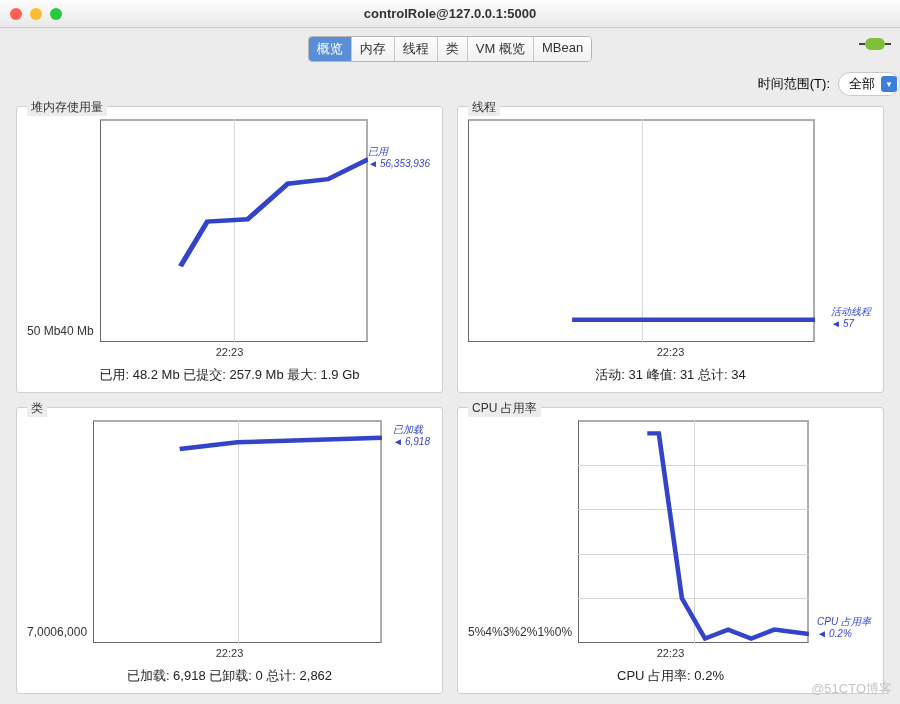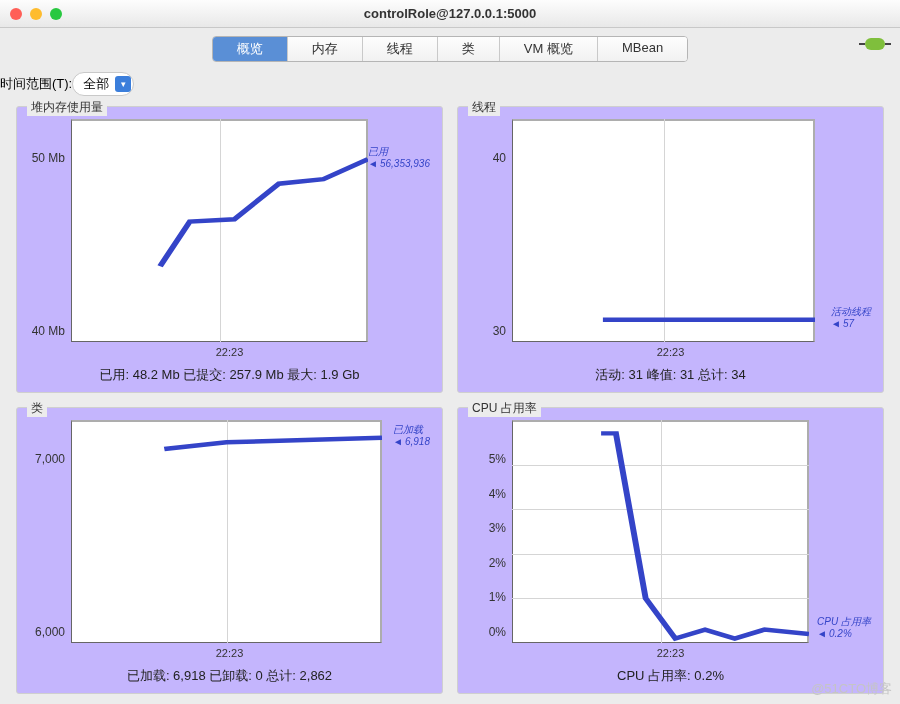--- a/index.html
+++ b/index.html
@@ -5,37 +5,37 @@
 * { box-sizing: border-box; margin: 0; padding: 0; }
 body { font-family: -apple-system, "Helvetica Neue", Arial, sans-serif; font-size: 12px; background: #ececec; width: 900px; height: 704px; overflow: hidden; }
 .titlebar { height: 28px; display: flex; align-items: center; padding: 0 10px; background: linear-gradient(#fdfdfd, #e8e8e8); border-bottom: 1px solid #c8c8c8; position: relative; }
 .traffic { display: flex; gap: 8px; }
 .tl { width: 12px; height: 12px; border-radius: 50%; }
 .tl.r { background: #ff5f57; } .tl.y { background: #febc2e; } .tl.g { background: #28c840; }
 .title { position: absolute; left: 0; right: 0; text-align: center; font-weight: 600; font-size: 13px; color: #333; pointer-events: none; }
 
 .tabbar { display: flex; align-items: center; justify-content: center; padding: 8px 10px 4px; position: relative; }
 .segmented { display: flex; border: 1px solid #b5b5b5; border-radius: 4px; overflow: hidden; background: #fff; }
-.seg { padding: 3px 24px; font-size: 13px; color: #333; border-right: 1px solid #c9c9c9; cursor: pointer; background: linear-gradient(#fdfdfd,#f1f1f1); }
+.seg { padding: 3px 8px; font-size: 13px; color: #333; border-right: 1px solid #c9c9c9; cursor: pointer; background: linear-gradient(#fdfdfd,#f1f1f1); }
 .seg:last-child { border-right: none; }
 .seg.active { background: #5a8fd6; color: #fff; }
 .reconnect { position: absolute; right: 12px; top: 8px; width: 26px; height: 16px; display: flex; align-items: center; justify-content: center; }
 .plug { width: 20px; height: 12px; background: #7fbf3c; border-radius: 6px; position: relative; }
 .plug::before, .plug::after { content: ""; position: absolute; background: #444; height: 2px; width: 6px; top: 5px; }
 .plug::before { left: -6px; } .plug::after { right: -6px; }
 
-.rangebar { display: flex; align-items: center; justify-content: flex-start; padding: 6px 0 10px; font-size: 13px; }
+.rangebar { display: flex; align-items: center; justify-content: flex-end; gap: 8px; padding: 6px 0 10px; font-size: 13px; }
 .select { display: inline-flex; align-items: center; border: 1px solid #c9c9c9; border-radius: 12px; background: #fff; padding: 2px 2px 2px 10px; font-size: 13px; }
 .select .caret { width: 16px; height: 16px; background: #3b7edb; border-radius: 3px; margin-left: 6px; display: flex; align-items: center; justify-content: center; color: #fff; font-size: 9px; }
 
 .panels { display: grid; grid-template-columns: 1fr 1fr; grid-template-rows: 1fr 1fr; gap: 14px; padding: 0 16px 14px; height: 602px; }
-.panel { border: 1px solid #cfcfcf; border-radius: 3px; background: #c4b5fd; position: relative; padding: 12px 10px 8px; display: flex; flex-direction: column; }
+.panel { border: 1px solid #cfcfcf; border-radius: 3px; background: #ffffff; position: relative; padding: 12px 10px 8px; display: flex; flex-direction: column; }
 .panel-title { position: absolute; top: -8px; left: 10px; background: #ececec; padding: 0 4px; font-size: 12px; color: #333; }
 .chart-wrap { flex: 1; display: flex; }
-.yaxis { display: flex; flex-direction: column; justify-content: space-between; align-items: flex-end; padding: 4px 6px 4px 0; font-size: 12px; color: #333; min-width: 44px; margin-top: 28px; }
+.yaxis { display: flex; flex-direction: row; justify-content: space-between; align-items: flex-end; padding: 4px 6px 4px 0; font-size: 12px; color: #333; min-width: 44px; margin-top: 28px; }
 .plot { flex: 1; position: relative; font-style: italic; }
 .plot-bg { position: absolute; inset: 0; background: #fff; border-top: 2px solid #adadad; border-right: 2px solid #adadad; border-bottom: 1px solid #666; border-left: 1px solid #666; }
 .grid-v { position: absolute; top: 0; bottom: 0; width: 1px; background: #d5d5d5; }
 .grid-h { position: absolute; left: 0; right: 0; height: 1px; background: #d5d5d5; }
 svg.line { position: absolute; inset: 0; width: 100%; height: 100%; }
 svg.line path { fill: none; stroke: #3444c8; stroke-width: 2; }
 .legend { position: absolute; font-size: 10px; color: #3444c8; line-height: 1.2; }
 .legend .arrow { color: #3444c8; margin-right: 2px; }
 .xaxis { text-align: center; font-size: 11px; color: #333; padding: 4px 0 6px; }
 .status { text-align: center; font-size: 13px; color: #222; padding-top: 2px; }
@@ -97,24 +97,20 @@
       </div>
       <div style="width:64px"></div>
     </div>
     <div class="xaxis">22:23</div>
     <div class="status">已用: 48.2 Mb    已提交: 257.9 Mb    最大: 1.9 Gb</div>
   </div>
 
   <div class="panel">
     <div class="panel-title">线程</div>
     <div class="chart-wrap">
-      <div class="yaxis">
-        <span>40</span>
-        <span>30</span>
-      </div>
       <div class="plot">
         <div class="plot-bg"></div>
         <div class="grid-v" style="left:50%"></div>
         <svg class="line" viewBox="0 0 100 100" preserveAspectRatio="none">
           <path d="M30,90 L100,90"></path>
         </svg>
         <div class="legend" style="right:-56px; top:84%;margin-left:37px;">
           <div>活动线程</div>
           <div><span class="arrow">◄</span><span>57</span></div>
         </div>

